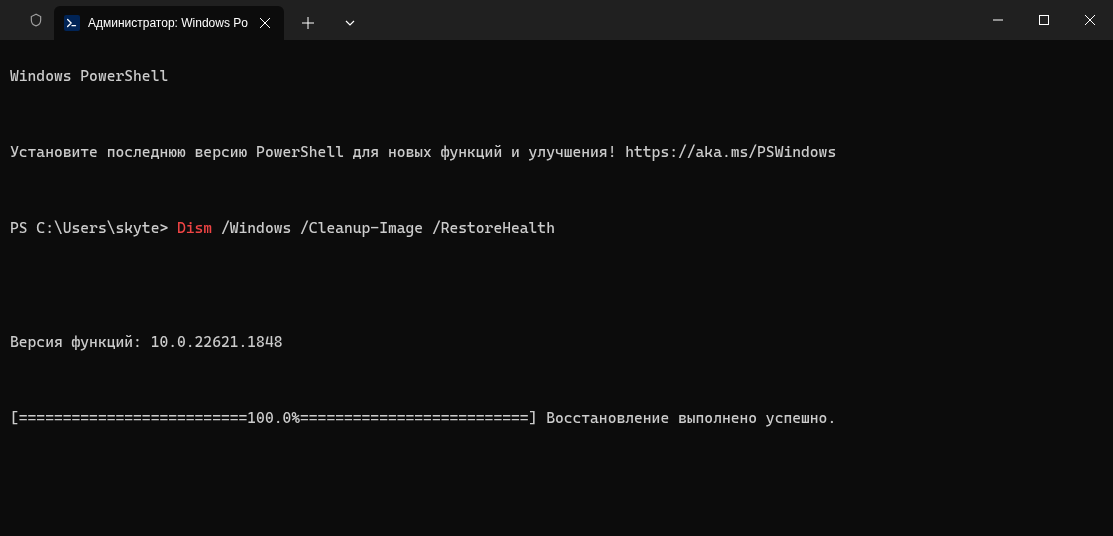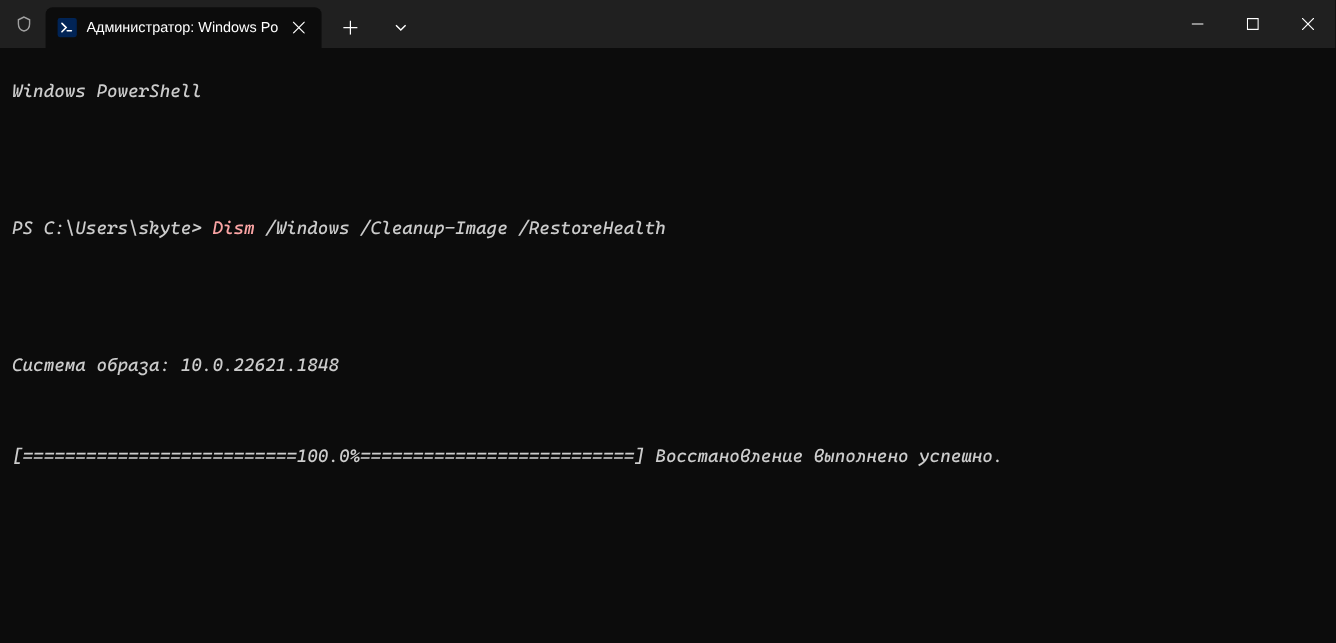--- a/index.html
+++ b/index.html
@@ -15,21 +15,21 @@
     .titlebar {
       height: 40px;
       background: #202020;
       display: flex;
       align-items: stretch;
       user-select: none;
     }
     .titlebar-left {
       display: flex;
       align-items: center;
-      padding-left: 8px;
+      padding-left: 24px;
       gap: 6px;
     }
     .shield-icon {
       width: 16px;
       height: 16px;
       display: flex;
       align-items: center;
       justify-content: center;
       color: #a0a0a0;
       margin-left: 4px;
@@ -108,24 +108,23 @@
     .terminal {
       flex: 1;
       background: #0c0c0c;
       padding: 8px 10px;
       color: #cccccc;
       font-size: 15px;
       line-height: 19px;
       white-space: pre;
       font-family: 'Cascadia Mono', 'Consolas', monospace;
       overflow: hidden;
-      font-style: italic;
     }
     .line { white-space: pre-wrap; }
-    .cmd-yellow { color: #fca5a5; }
+    .cmd-yellow { color: #ef4444; }
     @keyframes blink { 50% { opacity: 0; } }
   </style>
 </head>
 <body>
 
 <div class="titlebar">
   <div class="titlebar-left">
     <span class="shield-icon">
       <svg width="14" height="14" viewBox="0 0 24 24" fill="none" stroke="currentColor" stroke-width="2">
         <path d="M12 2 L4 6 v6 c0 5 3.5 9 8 10 c4.5-1 8-5 8-10 V6 L12 2z"></path>
@@ -175,25 +174,26 @@
         <line x1="0" y1="0" x2="10" y2="10"></line>
           <line x1="10" y1="0" x2="0" y2="10"></line>
       </svg>
     </div>
   </div>
 </div>
 
 <div class="terminal">
 <div class="line">Windows PowerShell</div>
 <div class="line">&nbsp;</div>
+<div class="line">Установите последнюю версию PowerShell для новых функций и улучшения! https://aka.ms/PSWindows</div>
 <div class="line">&nbsp;</div>
 <div class="line"><span>PS C:\Users\skyte&gt; </span><span class="cmd-yellow">Dism</span><span> /Windows /Cleanup-Image /RestoreHealth</span></div>
 <div class="line">&nbsp;</div>
 <div class="line">&nbsp;</div>
-<div class="line">Cистема образа: 10.0.22621.1848</div>
+<div class="line">Версия функций: 10.0.22621.1848</div>
 <div class="line">&nbsp;</div>
 <div class="line">[==========================100.0%==========================] Восстановление выполнено успешно.</div>
 
 
 
 
 
 
 
 

